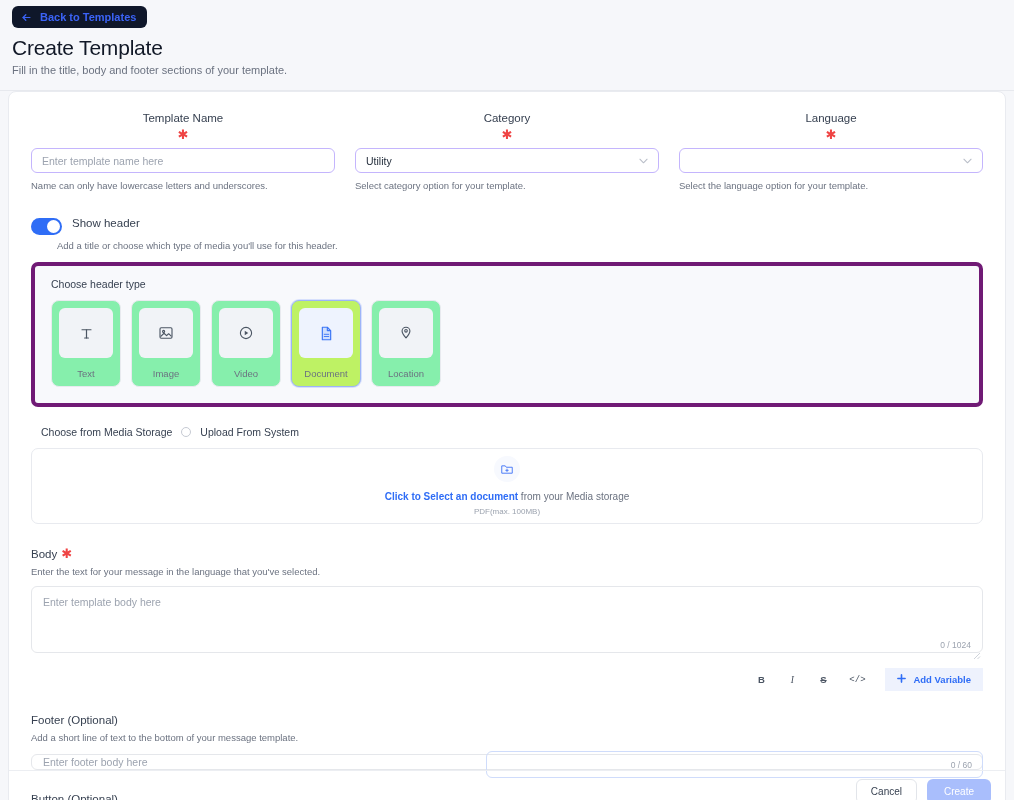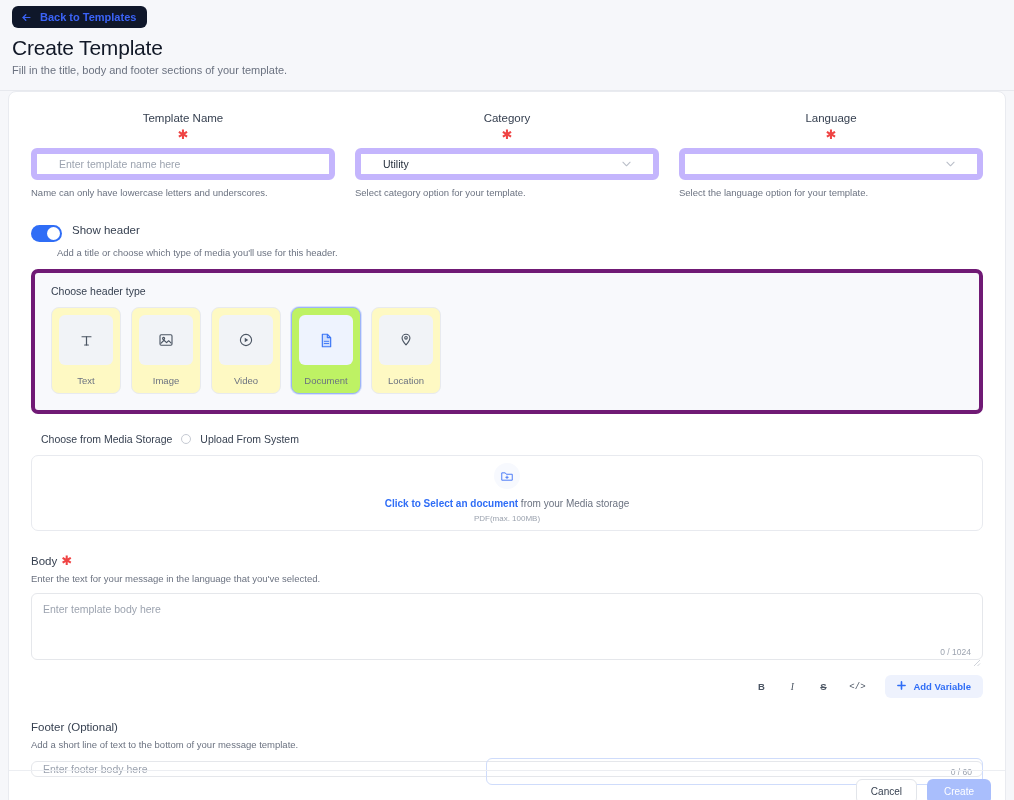--- a/index.html
+++ b/index.html
@@ -37,24 +37,24 @@
     height: 722px;
   }
   .card-body { padding: 20px 22px 0 22px; }
 
   
   .grid3 { display: flex; gap: 20px; }
   .col { flex: 1; }
   .lbl { font-size: 11.5px; color: #374151; font-weight: 400; display: flex; align-items: center; gap: 4px; flex-direction: column; }
   .req { color: #ef4444; font-size: 13px; line-height: 1; }
   .ctl {
-    margin-top: 7px; height: 32px; width: 100%;
-    border: 6px solid #c4b5fd; border-radius: 6px;
+    margin-top: 7px; height: 25px; width: 100%;
+    border: 1px solid #c4b5fd; border-radius: 6px;
     background: #fff; font-size: 10.5px; color: #111827;
-    padding: 0 22px; display: flex; align-items: center;
+    padding: 0 10px; display: flex; align-items: center;
     font-family: "Liberation Sans", sans-serif;
   }
   .ctl::placeholder { color: #9ca3af; }
   .select { justify-content: space-between; cursor: pointer; }
   .select .val { color: #1f2937; }
   .chev { color: #c3c7cf; font-size: 9px; }
   .hint { font-size: 9.5px; color: #6b7280; margin-top: 7px; }
 
   
   .toggle-row { display: flex; gap: 10px; margin-top: 26px; align-items: flex-start; }
@@ -70,21 +70,21 @@
   .toggle-sub { font-size: 9.5px; color: #6b7280; margin-top: 5px; margin-left: 26px; }
 
   
   .panel {
     margin-top: 11px; background: #f8f9fc; border: 4px solid #701a75;
     border-radius: 7px; padding: 12px 16px 16px 16px;
   }
   .panel-title { font-size: 10.5px; color: #374151; }
   .types { display: flex; gap: 10px; margin-top: 10px; }
   .type-card {
-    width: 70px; border: 1px solid #e8eaef; background: #fef9c3;
+    width: 70px; border: 1px solid #e8eaef; background: #86efac;
     border-radius: 8px; padding: 7px; cursor: pointer;
   }
   .type-card.sel { border-color: #9db4f8; box-shadow: 0 0 0 1px #d7e0fd; background: #bef264; }
   .type-box {
     height: 50px; border-radius: 6px; background: #f1f3f7;
     display: flex; align-items: center; justify-content: center; color: #4b5563;
   }
   .type-card.sel .type-box { background: #eef3fe; color: #3b76f6; }
   .type-name { text-align: center; font-size: 9.5px; color: #6b7280; margin-top: 10px; }
 
@@ -122,21 +122,21 @@
 
   .fmt-bar { display: flex; align-items: center; justify-content: flex-end; gap: 19px; margin-top: 11px; }
   .fmt { font-size: 9.5px; color: #4b5563; cursor: pointer; width: 12px; text-align: center; }
   .fmt.b { font-weight: 700; }
   .fmt.i { font-style: italic; font-family: "Liberation Serif", serif; }
   .fmt.s { text-decoration: line-through; font-weight: 700; }
   .fmt.code { font-family: "Liberation Mono", monospace; font-size: 9px; width: 18px; }
   .add-var {
     display: inline-flex; align-items: center; gap: 7px;
     background: #eef2fd; color: #2f6df6; border: none;
-    border-radius: 6px; padding: 6px 12px; font-size: 9.5px; font-weight: 700;
+    border-radius: 0; padding: 6px 12px; font-size: 9.5px; font-weight: 700;
     cursor: pointer; font-family: "Liberation Sans", sans-serif;
   }
 
   
   .footer-input-wrap { position: relative; margin-top: 9px; }
   .footer-input {
     width: 100%; height: 16px; border: 1px solid #e5e7eb; border-radius: 6px;
     padding: 0 11px; font-size: 10.5px; color: #111827; background: #fff;
     font-family: "Liberation Sans", sans-serif;
   }

